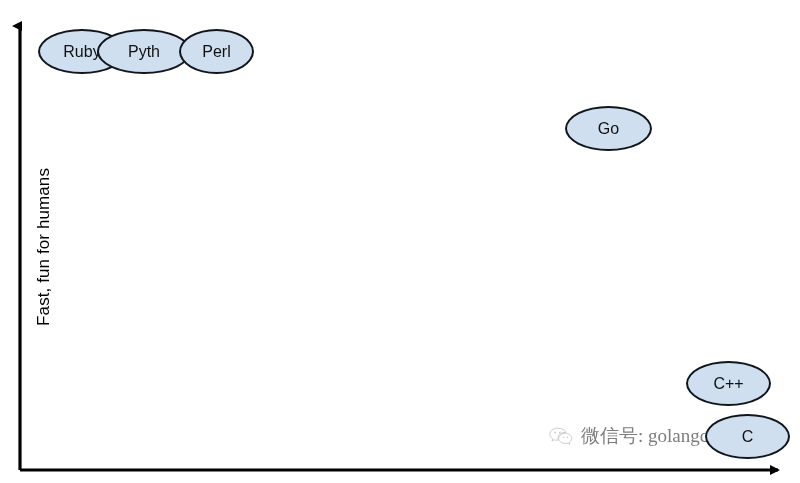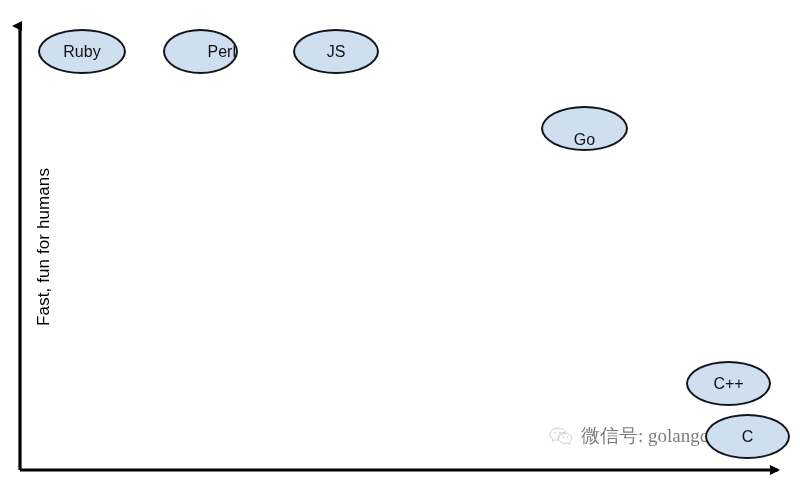--- a/index.html
+++ b/index.html
@@ -97,30 +97,30 @@
     <line x1="20" y1="470" x2="778" y2="470" stroke="#000000" stroke-width="3.2" marker-end="url(#arrowright)"></line>
   </svg>
 
   <div class="axis-label" id="ylabel">Fast, fun for humans</div>
 
 
   <div class="node" style="left:38px; top:29px; width:88px; height:45px; z-index:4;">
     <span class="node-label">Ruby</span>
   </div>
 
+  <div class="node" style="left:97px; top:29px; width:94px; height:45px; z-index:5;">
+    <span class="node-label">Pyth</span>
+  </div>
 
-  <div class="node" style="left:163px; top:29px; width:75px; height:45px; z-index:6;justify-content:flex-end;">
+  <div class="node" style="left:179px; top:29px; width:75px; height:45px; z-index:6;">
     <span class="node-label">Perl</span>
   </div>
 
-  <div class="node" style="left:293px; top:29px; width:86px; height:45px; z-index:3;">
-    <span class="node-label">JS</span>
-  </div>
 
-  <div class="node" style="left:541px; top:106px; width:87px; height:45px; z-index:3;align-items:flex-end;">
+  <div class="node" style="left:565px; top:106px; width:87px; height:45px; z-index:3;">
     <span class="node-label">Go</span>
   </div>
 
 
   <div class="node" style="left:686px; top:361px; width:85px; height:45px; z-index:3;">
     <span class="node-label">C++</span>
   </div>
 
   <div class="node" style="left:705px; top:414px; width:85px; height:45px; z-index:3;">
     <span class="node-label">C</span>

